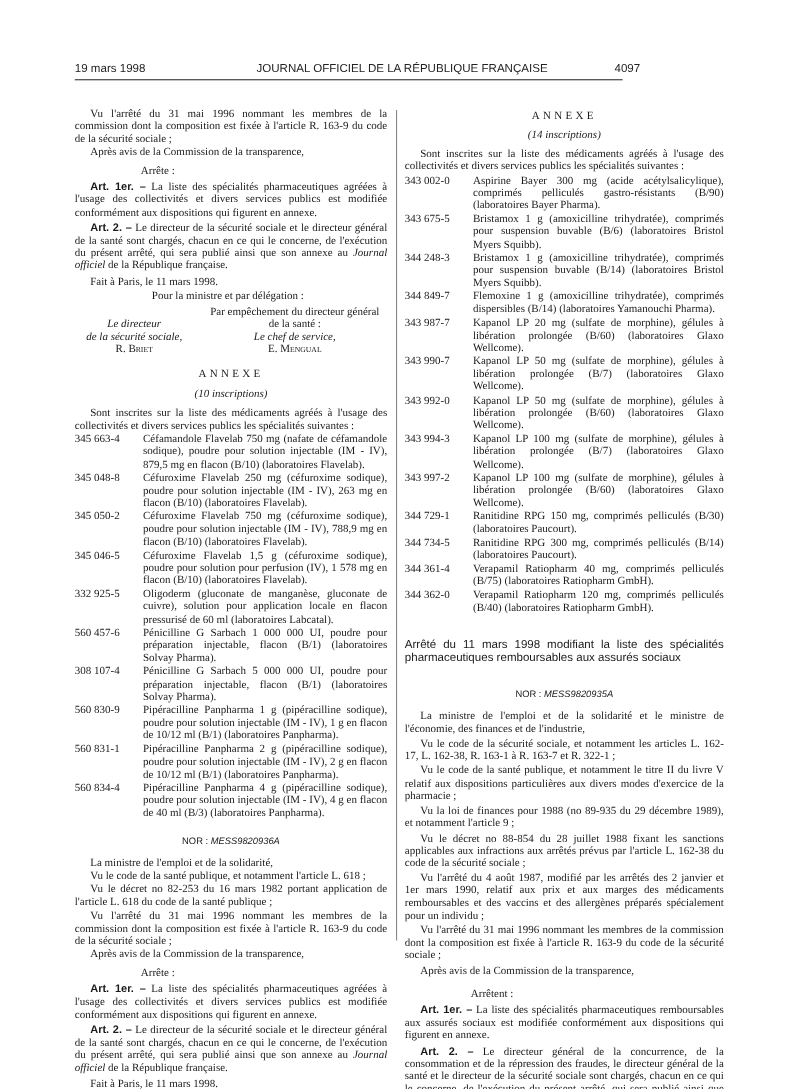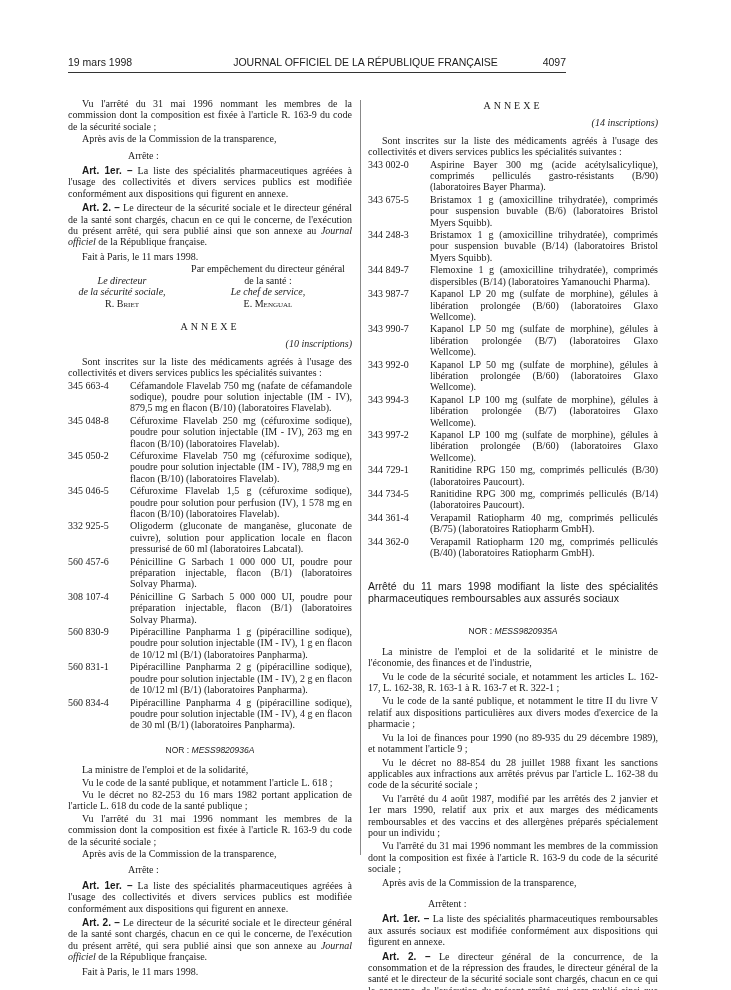--- a/index.html
+++ b/index.html
@@ -1,42 +1,42 @@
 <!DOCTYPE html>
 <html><head>
 <meta charset="utf-8">
 <style>
   html, body { margin: 0; padding: 0; background: #ffffff; }
   body { width: 731px; height: 990px; position: relative; overflow: hidden; color: #1a1a1a; }
   .header { position: absolute; top: 0; left: 0; width: 640px; height: 75px; }
   .hdr-date, .hdr-title, .hdr-page { position: absolute; top: 56px; font-family: "Liberation Sans", sans-serif; font-size: 10.5px; color: #222; }
   .hdr-date { left: 68px; }
   .hdr-title { left: 0; width: 731px; text-align: center; }
-  .hdr-page { right: 74px; }
+  .hdr-page { right: 58px; }
   .hdr-rule { position: absolute; left: 68px; right: 74px; top: 72px; height: 1px; background: #333; }
 
   .col { position: absolute; top: 98px; font-family: "Liberation Serif", serif; font-size: 10px; line-height: 11.4px; text-align: justify; }
   .col-left { left: 68px; width: 284px; }
   .col-right { left: 368px; width: 290px; }
   .divider { position: absolute; left: 360px; top: 100px; width: 1px; height: 755px; background: #888; }
 
   p { margin: 0; }
   .para { text-indent: 14px; margin-bottom: 1px; }
   .arrete { padding-left: 60px; margin: 5px 0 4px 0; }
   .art-label { font-family: "Liberation Sans", sans-serif; font-weight: bold; }
   .art { margin-top: 2px; margin-bottom: 3px; }
   .fait { margin-top: 2px; }
   .pour { padding-left: 70px; margin-top: 2px; margin-bottom: 2px; }
   .sig { display: flex; justify-content: space-between; margin-bottom: 4px; align-items: flex-end; }
   .sig-left { width: 108px; text-align: center; }
   .sig-right { width: 168px; text-align: center; }
   .ital { font-style: italic; }
   .smallcaps { font-variant: small-caps; }
   .annexe { text-align: center; letter-spacing: 3px; margin-top: 12px; margin-bottom: 6px; }
-  .inscr { text-align: right; font-style: italic; margin-bottom: 6px; }
+  .inscr { text-align: center; font-style: italic; margin-bottom: 6px; }
   .entry { display: flex; margin-bottom: 1px; }
   .entry-code { width: 62px; flex-shrink: 0; white-space: nowrap; }
   .entry-text { flex: 1; padding-left: 0; text-indent: 0; }
   .nor { text-align: center; font-family: "Liberation Sans", sans-serif; font-size: 8.5px; margin: 14px 0 8px 0; }
   .nor .nor-val { font-style: italic; }
   .decree-title { font-family: "Liberation Sans", sans-serif; font-weight: normal; font-size: 10.5px; line-height: 12px; margin-top: 22px; margin-bottom: 22px; }
 </style>
 </head>
 <body>
 
@@ -49,20 +49,21 @@
 
 <div class="divider"></div>
 
 <div class="col col-left">
   <p class="para">Vu l'arrêté du 31 mai 1996 nommant les membres de la commission dont la composition est fixée à l'article R. 163-9 du code de la sécurité sociale ;</p>
   <p class="para">Après avis de la Commission de la transparence,</p>
   <p class="arrete">Arrête :</p>
   <p class="para art"><span class="art-label">Art. 1er. –</span> <span>La liste des spécialités pharmaceutiques agréées à l'usage des collectivités et divers services publics est modifiée conformément aux dispositions qui figurent en annexe.</span></p>
   <p class="para art"><span class="art-label">Art. 2. –</span> <span>Le directeur de la sécurité sociale et le directeur général de la santé sont chargés, chacun en ce qui le concerne, de l'exécution du présent arrêté, qui sera publié ainsi que son annexe au</span> <span class="ital">Journal officiel</span> <span>de la République française.</span></p>
   <p class="para fait">Fait à Paris, le 11 mars 1998.</p>
+  <p class="pour">Pour la ministre et par délégation :</p>
   <div class="sig">
     <div class="sig-left">
       <div class="ital">Le directeur</div>
       <div class="ital">de la sécurité sociale,</div>
       <div class="smallcaps">R. Briet</div>
     </div>
     <div class="sig-right">
       <div>Par empêchement du directeur général</div>
       <div>de la santé :</div>
       <div class="ital">Le chef de service,</div>
@@ -104,21 +105,21 @@
       <div class="entry">
         <span class="entry-code">560 830-9</span>
         <span class="entry-text">Pipéracilline Panpharma 1 g (pipéracilline sodique), poudre pour solution injectable (IM - IV), 1 g en flacon de 10/12 ml (B/1) (laboratoires Panpharma).</span>
       </div>
       <div class="entry">
         <span class="entry-code">560 831-1</span>
         <span class="entry-text">Pipéracilline Panpharma 2 g (pipéracilline sodique), poudre pour solution injectable (IM - IV), 2 g en flacon de 10/12 ml (B/1) (laboratoires Panpharma).</span>
       </div>
       <div class="entry">
         <span class="entry-code">560 834-4</span>
-        <span class="entry-text">Pipéracilline Panpharma 4 g (pipéracilline sodique), poudre pour solution injectable (IM - IV), 4 g en flacon de 30 ml (B/1) (laboratoires Panpharma).</span>
+        <span class="entry-text">Pipéracilline Panpharma 4 g (pipéracilline sodique), poudre pour solution injectable (IM - IV), 4 g en flacon de 40 ml (B/3) (laboratoires Panpharma).</span>
       </div>
     </div>
   <p class="nor"><span>NOR :</span> <span class="nor-val">MESS9820936A</span></p>
   <p class="para">La ministre de l'emploi et de la solidarité,</p>
   <p class="para">Vu le code de la santé publique, et notamment l'article L. 618 ;</p>
   <p class="para">Vu le décret no 82-253 du 16 mars 1982 portant application de l'article L. 618 du code de la santé publique ;</p>
   <p class="para">Vu l'arrêté du 31 mai 1996 nommant les membres de la commission dont la composition est fixée à l'article R. 163-9 du code de la sécurité sociale ;</p>
   <p class="para">Après avis de la Commission de la transparence,</p>
   <p class="arrete">Arrête :</p>
   <p class="para art"><span class="art-label">Art. 1er. –</span> <span>La liste des spécialités pharmaceutiques agréées à l'usage des collectivités et divers services publics est modifiée conformément aux dispositions qui figurent en annexe.</span></p>
@@ -184,21 +185,21 @@
         <span class="entry-code">344 362-0</span>
         <span class="entry-text">Verapamil Ratiopharm 120 mg, comprimés pelliculés (B/40) (laboratoires Ratiopharm GmbH).</span>
       </div>
     </div>
   <p class="decree-title">Arrêté du 11 mars 1998 modifiant la liste des spécialités pharmaceutiques remboursables aux assurés sociaux</p>
   <p class="nor" style="margin-top:4px"><span>NOR :</span> <span class="nor-val">MESS9820935A</span></p>
   <div id="right-paragraphs">
       <p class="para" style="margin-bottom: 2px;">La ministre de l'emploi et de la solidarité et le ministre de l'économie, des finances et de l'industrie,</p>
       <p class="para" style="margin-bottom: 2px;">Vu le code de la sécurité sociale, et notamment les articles L. 162-17, L. 162-38, R. 163-1 à R. 163-7 et R. 322-1 ;</p>
       <p class="para" style="margin-bottom: 2px;">Vu le code de la santé publique, et notamment le titre II du livre V relatif aux dispositions particulières aux divers modes d'exercice de la pharmacie ;</p>
-      <p class="para" style="margin-bottom: 2px;">Vu la loi de finances pour 1990 (no 89-935 du 29 décembre 1989), et notamment l'article 9 ;</p>
+      <p class="para" style="margin-bottom: 2px;">Vu la loi de finances pour 1988 (no 89-935 du 29 décembre 1989), et notamment l'article 9 ;</p>
       <p class="para" style="margin-bottom: 2px;">Vu le décret no 88-854 du 28 juillet 1988 fixant les sanctions applicables aux infractions aux arrêtés prévus par l'article L. 162-38 du code de la sécurité sociale ;</p>
       <p class="para" style="margin-bottom: 2px;">Vu l'arrêté du 4 août 1987, modifié par les arrêtés des 2 janvier et 1er mars 1990, relatif aux prix et aux marges des médicaments remboursables et des vaccins et des allergènes préparés spécialement pour un individu ;</p>
       <p class="para" style="margin-bottom: 2px;">Vu l'arrêté du 31 mai 1996 nommant les membres de la commission dont la composition est fixée à l'article R. 163-9 du code de la sécurité sociale ;</p>
       <p class="para" style="margin-bottom: 2px;">Après avis de la Commission de la transparence,</p>
     </div>
   <p class="arrete" style="margin-top:10px">Arrêtent :</p>
   <p class="para art"><span class="art-label">Art. 1er. –</span> <span>La liste des spécialités pharmaceutiques remboursables aux assurés sociaux est modifiée conformément aux dispositions qui figurent en annexe.</span></p>
   <p class="para art"><span class="art-label">Art. 2. –</span> <span>Le directeur général de la concurrence, de la consommation et de la répression des fraudes, le directeur général de la santé et le directeur de la sécurité sociale sont chargés, chacun en ce qui le concerne, de l'exécution du présent arrêté, qui sera publié ainsi que son annexe au</span>  </p>
 
 </div>

